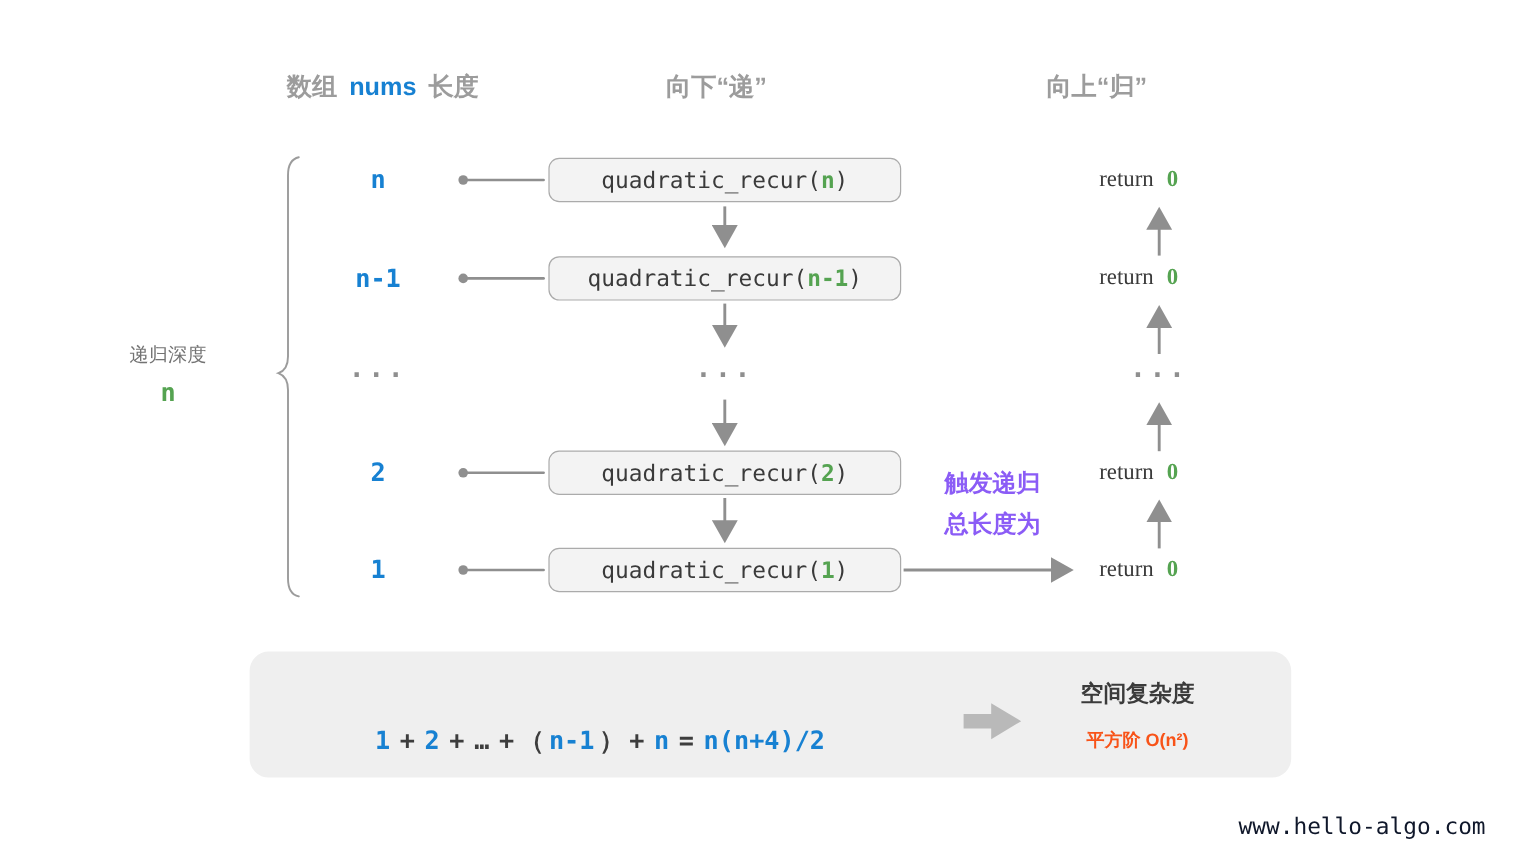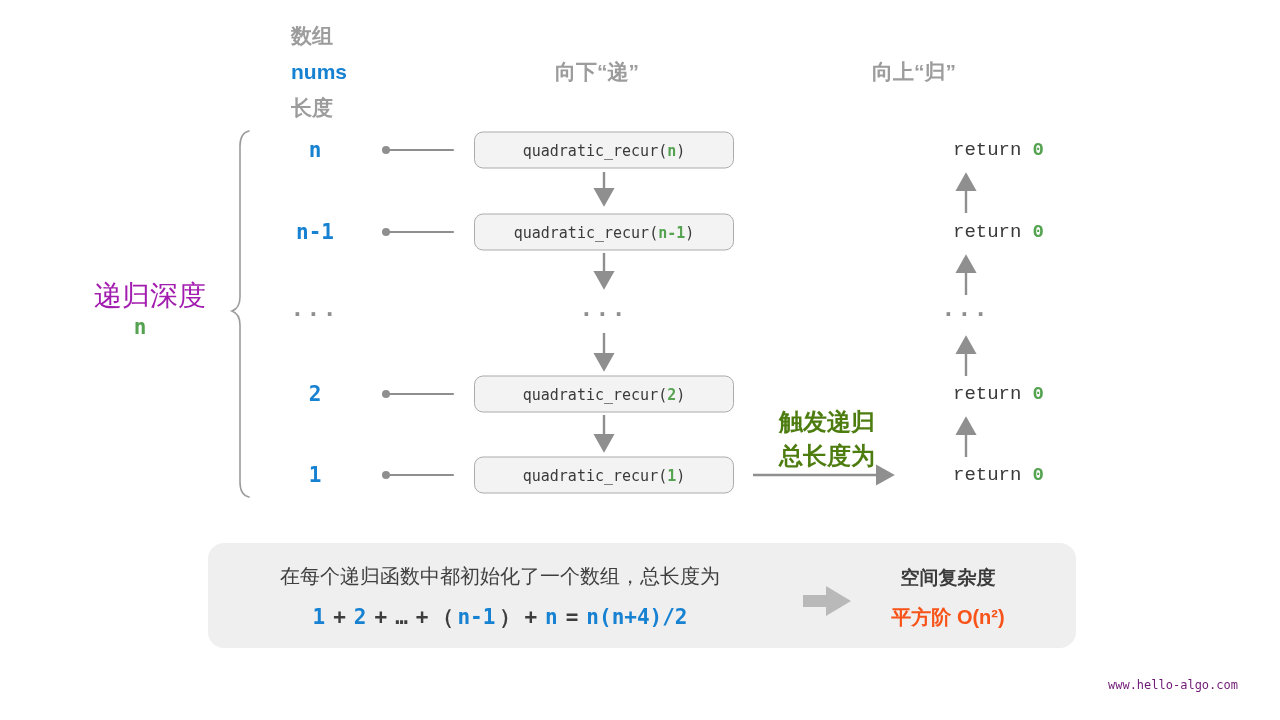--- a/index.html
+++ b/index.html
@@ -1,70 +1,70 @@
 <!DOCTYPE html>
 <html><head>
 <meta charset="utf-8">
 <style>
   html,body{margin:0;padding:0;background:#ffffff;}
   #canvas{position:relative;width:1280px;height:720px;background:#ffffff;overflow:hidden;
           font-family:"Liberation Sans",sans-serif;}
 
   
   .hdr{position:absolute;top:72px;transform:translate(-50%,-50%);display:flex;gap:10px;
-       align-items:baseline;font-weight:bold;font-size:21px;color:#9c9c9c;white-space:nowrap;flex-direction:column;}
+       align-items:baseline;font-weight:bold;font-size:21px;color:#9c9c9c;white-space:nowrap;}
   .hdr .code{font-family:Liberation Sans, sans-serif;color:#1781d2;font-weight:bold;}
 
   
-  .depth-label{position:absolute;left:150px;top:296px;transform:translate(-50%,-50%);
-       color:#a21caf;font-size:28px;font-weight:500;white-space:nowrap;}
+  .depth-label{position:absolute;left:140px;top:296px;transform:translate(-50%,-50%);
+       color:#737373;font-size:16px;font-weight:500;white-space:nowrap;}
   .depth-n{position:absolute;left:140px;top:327px;transform:translate(-50%,-50%);
        color:#55a351;font-weight:bold;font-size:21px;font-family:"DejaVu Sans Mono",monospace;}
 
   
   .rlen{position:absolute;left:315px;transform:translate(-50%,-50%);color:#1781d2;
         font-family:"DejaVu Sans Mono",monospace;font-weight:bold;font-size:21px;white-space:nowrap;}
 
   
-  .callbox{position:absolute;left:604px;transform:translate(-50%,-50%);width:260px;height:37px;
+  .callbox{position:absolute;left:604px;transform:translate(-50%,-50%);width:294px;height:37px;
         box-sizing:border-box;background:#f3f3f3;border:1.5px solid #ababab;border-radius:9px;
         display:flex;align-items:center;justify-content:center;white-space:pre;
-        font-family:"DejaVu Sans Mono",monospace;font-size:15px;color:#3a3a3a;}
+        font-family:"DejaVu Sans Mono",monospace;font-size:19px;color:#3a3a3a;}
   .callbox .arg{color:#55a351;font-weight:bold;}
 
   
-  .ret{position:absolute;left:953px;transform:translateY(-50%);white-space:pre;
-        font-family:Liberation Mono, monospace;font-size:19px;color:#3a3a3a;}
+  .ret{position:absolute;left:916px;transform:translateY(-50%);white-space:pre;
+        font-family:Liberation Serif, serif;font-size:19px;color:#3a3a3a;}
   .ret .zero{color:#55a351;font-weight:bold;margin-left:11px;}
 
   
   .dots{position:absolute;transform:translate(-50%,-70%);color:#8f8f8f;letter-spacing:3px;
         font-family:"DejaVu Sans Mono",monospace;font-weight:bold;font-size:22px;}
 
   
-  .annot{position:absolute;left:827px;transform:translate(-50%,-50%);color:#4d7c0f;
-        font-weight:bold;font-size:24px;white-space:nowrap;margin-top:19px;}
+  .annot{position:absolute;left:827px;transform:translate(-50%,-50%);color:#8b5cf6;
+        font-weight:bold;font-size:20px;white-space:nowrap;}
 
   
   .panel{position:absolute;left:208px;top:543px;width:868px;height:105px;background:#efefef;
         border-radius:16px;z-index:1;}
   .sum-line1{position:absolute;left:500px;top:576px;transform:translate(-50%,-50%);
         color:#3f3f3f;font-size:20px;white-space:nowrap;z-index:3;}
   .formula{position:absolute;left:500px;top:617px;transform:translate(-50%,-50%);display:flex;
         gap:8px;align-items:baseline;white-space:nowrap;z-index:3;
         font-family:"DejaVu Sans Mono",monospace;font-weight:bold;font-size:21px;}
   .fb{color:#1781d2;}
   .fd{color:#3d3d3d;}
   .paren{font-family:"Liberation Sans",sans-serif;margin:0 -4px;}
   .res-label{position:absolute;left:948px;top:578px;transform:translate(-50%,-50%);
         color:#3b3b3b;font-weight:bold;font-size:19px;white-space:nowrap;z-index:3;}
   .res-value{position:absolute;left:948px;top:617px;transform:translate(-50%,-50%);
-        color:#f85318;font-weight:bold;font-size:20px;white-space:nowrap;z-index:3;}
+        color:#f85318;font-weight:bold;font-size:15px;white-space:nowrap;z-index:3;}
 
-  .watermark{position:absolute;right:42px;top:678px;color:#701a75;font-size:12px;
+  .watermark{position:absolute;right:42px;top:678px;color:#0f172a;font-size:19px;
         font-family:"DejaVu Sans Mono",monospace;}
 
   svg.overlay{position:absolute;left:0;top:0;z-index:2;pointer-events:none;}
   .txt{z-index:3;}
 </style>
 </head>
 <body>
 
 <div id="canvas">
 
@@ -136,21 +136,20 @@
   <div class="callbox txt" style="top:394px"><span>quadratic_recur(</span><span class="arg">2</span><span>)</span></div>
   <div class="ret txt" style="top:394px"><span>return</span><span class="zero">0</span></div>
 
   <div class="rlen txt" style="top:475px">1</div>
   <div class="callbox txt" style="top:475px"><span>quadratic_recur(</span><span class="arg">1</span><span>)</span></div>
   <div class="ret txt" style="top:475px"><span>return</span><span class="zero">0</span></div>
 
   <div class="annot txt" style="top:403px">触发递归</div>
   <div class="annot txt" style="top:437px">总长度为</div>
 
-  <div class="sum-line1">在每个递归函数中都初始化了一个数组，总长度为</div>
 
   <div class="formula">
     <span class="fb">1</span>
     <span class="fd">+</span>
     <span class="fb">2</span>
     <span class="fd">+</span>
     <span class="fd">…</span>
     <span class="fd">+</span>
     <span class="fd paren">（</span>
     <span class="fb">n-1</span>

